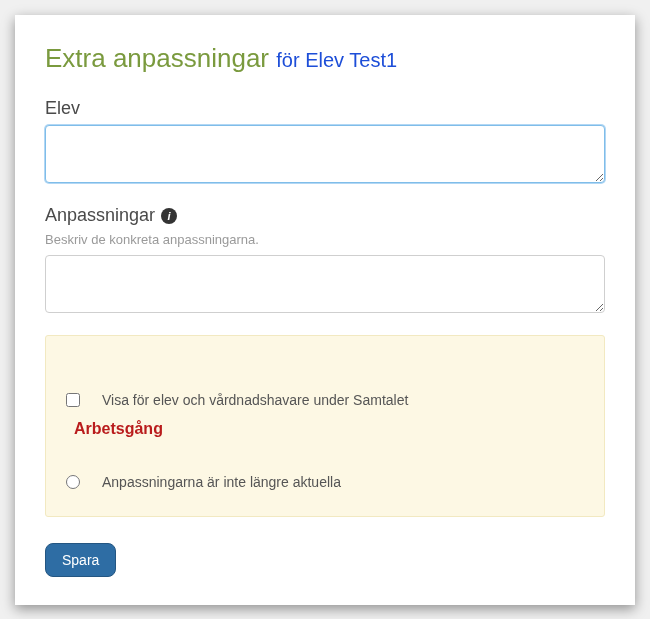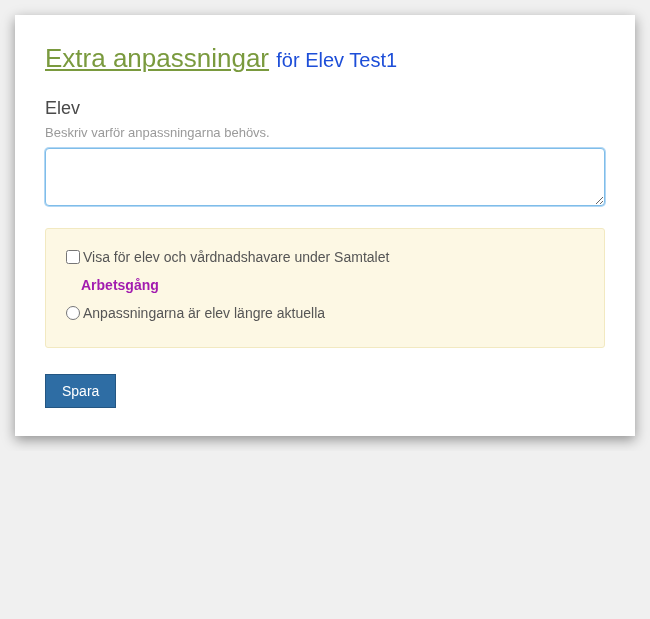--- a/index.html
+++ b/index.html
@@ -16,21 +16,20 @@
       position: relative;
     }
     .page-title {
       font-size: 26px;
       font-weight: 400;
       margin-bottom: 24px;
       color: #333;
     }
     .page-title .main {
       color: #7a9a3e;
-      text-decoration: underline;
     }
     .page-title .sub {
       color: #1d4ed8;
       font-size: 20px;
       font-weight: 400;
     }
     .field-block { margin-bottom: 18px; }
     .field-label {
       font-size: 18px;
       color: #4a4a4a;
@@ -79,71 +78,79 @@
       background: #fdf8e4;
       border: 1px solid #f2e9c1;
       border-radius: 3px;
       padding: 20px 20px 18px 20px;
       margin-top: 10px;
       margin-bottom: 26px;
     }
     .checkbox-row, .radio-row {
       display: flex;
       align-items: center;
-      gap: 3px;
+      gap: 22px;
       font-size: 14px;
       color: #555;
       margin-bottom: 8px;
+      margin-top: 36px;
     }
     .checkbox-row input, .radio-row input {
       width: 14px;
       height: 14px;
     }
     .panel-heading {
-      font-size: 14px;
+      font-size: 16px;
       font-weight: 700;
-      color: #a21caf;
-      margin: 12px 0 12px 15px;
+      color: #b91c1c;
+      margin: 12px 0 12px 8px;
     }
     .btn-primary {
       background: #2e6da4;
       border: 1px solid #245682;
       color: #fff;
-      border-radius: 0;
+      border-radius: 8px;
       padding: 8px 16px;
       font-size: 14px;
       cursor: pointer;
     }
   </style>
 </head>
 <body>
 
 <div class="window">
 
   <h1 class="page-title">
     <span class="main">Extra anpassningar</span>
     <span class="sub">för Elev Test1</span>
   </h1>
 
   <div class="field-block">
     <div class="field-label">Elev</div>
-    <div class="field-hint">Beskriv varför anpassningarna behövs.</div>
     <textarea class="focused caret" value="" style=""></textarea>
   </div>
 
+  <div class="field-block">
+    <div class="field-label">
+      <span>Anpassningar</span>
+      <span class="info-icon">i</span>
+    </div>
+    <div class="field-hint">Beskriv de konkreta anpassningarna.</div>
+    <textarea value="" style=""></textarea>
+  </div>
 
   <div class="options-panel">
     <label class="checkbox-row">
       <input type="checkbox" style="">
       <span>Visa för elev och vårdnadshavare under Samtalet</span>
     </label>
 
     <div class="panel-heading">Arbetsgång</div>
 
     <label class="radio-row">
       <input type="radio" name="workflow" style="">
-      <span>Anpassningarna är elev längre aktuella</span>
+      <span>Anpassningarna är inte längre aktuella</span>
     </label>
   </div>
 
   <button class="btn-primary">Spara</button>
 
 </div>
 
 </body></html>

